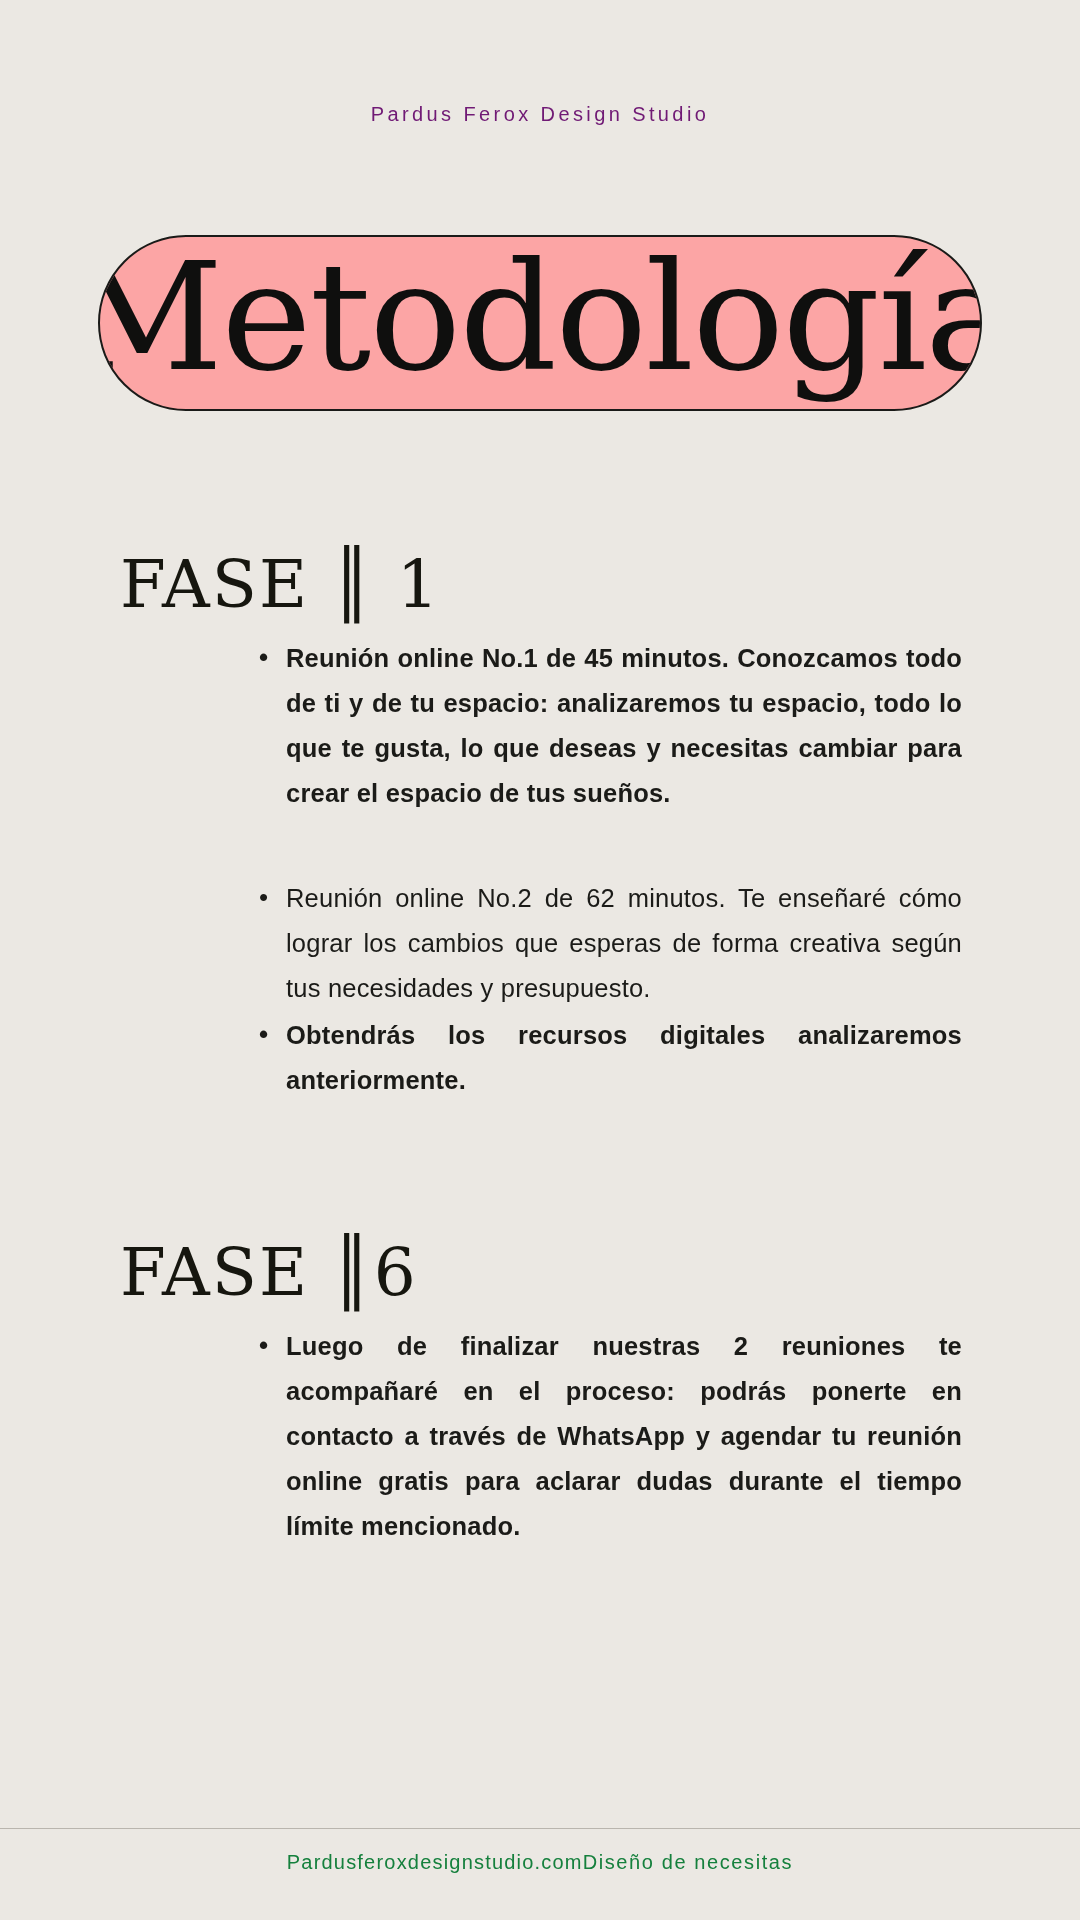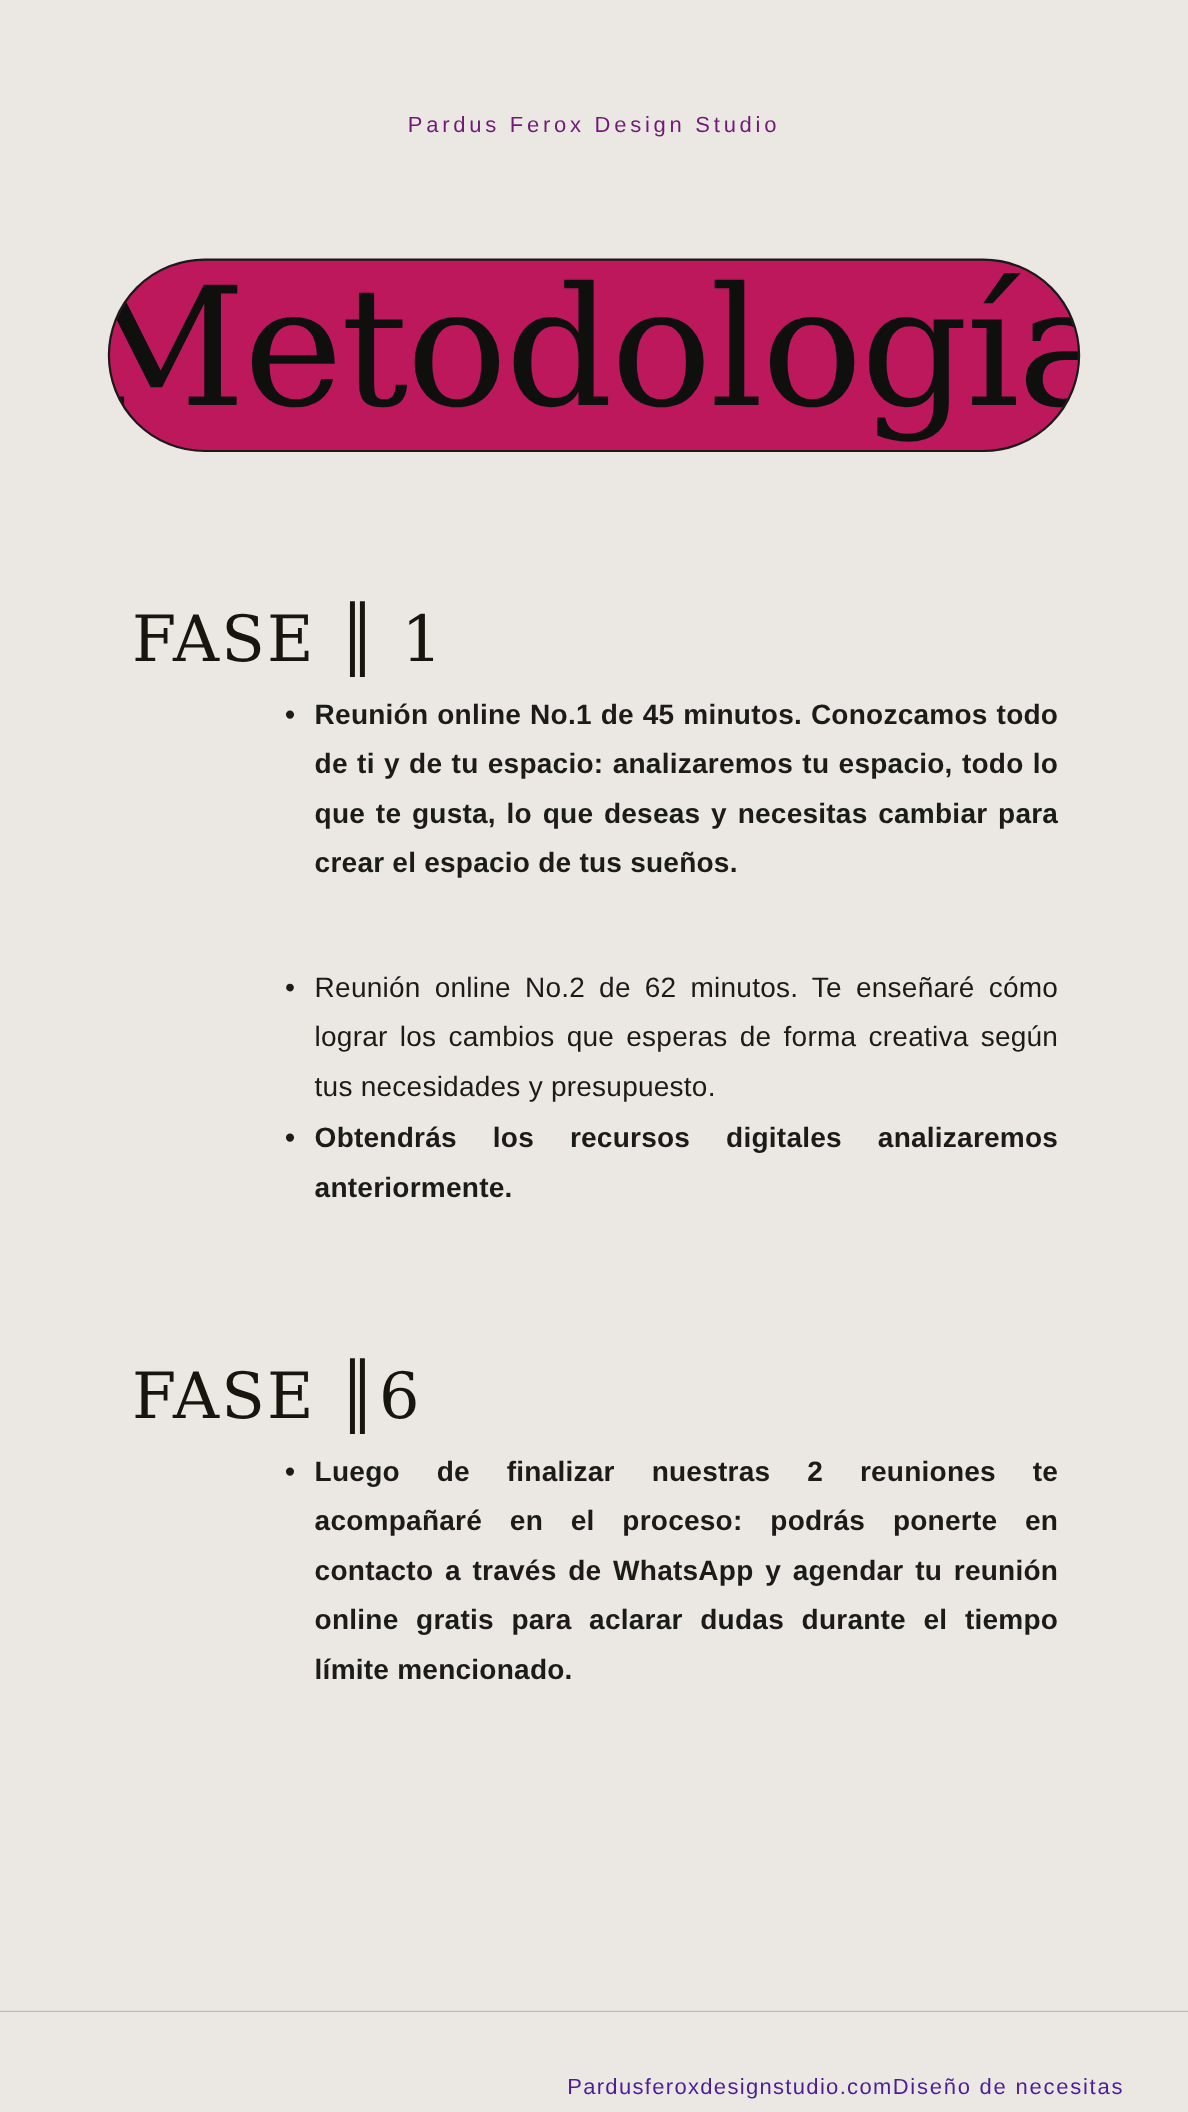--- a/index.html
+++ b/index.html
@@ -38,21 +38,21 @@
 
   
   .title-pill {
     position: absolute;
     top: 235px;
     left: 98px;
     width: 884px;
     height: 176px;
     border: 2px solid #1a1a18;
     border-radius: 88px;
-    background: #be185d;
+    background: #fca5a5;
     box-sizing: border-box;
     display: flex;
     align-items: center;
     justify-content: center;
     overflow: hidden;
   }
   .title-text {
     font-family: "DejaVu Serif", "Liberation Serif", serif;
     font-size: 150px;
     line-height: 1;
@@ -64,21 +64,21 @@
   }
 
   
   .phase {
     position: absolute;
     left: 0;
     width: 1080px;
   }
   .phase-title {
     font-family: "DejaVu Serif", "Liberation Serif", serif;
-    font-size: 58px;
+    font-size: 66px;
     line-height: 1;
     letter-spacing: 2px;
     color: #16160f;
     margin: 0 0 18px 0;
     padding-left: 120px;
     font-weight: 400;
   }
   .phase-body {
     margin: 0;
     padding: 0 118px 0 286px;
@@ -120,26 +120,25 @@
     height: 92px;
     border-top: 1px solid #b9b5ae;
     box-sizing: border-box;
   }
   .footer-inner {
     position: absolute;
     top: 22px;
     left: 58px;
     right: 58px;
     display: flex;
-    justify-content: flex-end;
+    justify-content: center;
     align-items: center;
     font-size: 20px;
     letter-spacing: 1.2px;
-    color: #4c1d95;
-    margin-top: 36px;
+    color: #15803d;
   }
   .footer-right { letter-spacing: 1.6px; }
 </style>
 </head>
 <body>
 
 <div class="page">
 
   <div class="brand">Pardus Ferox Design Studio</div>
 

